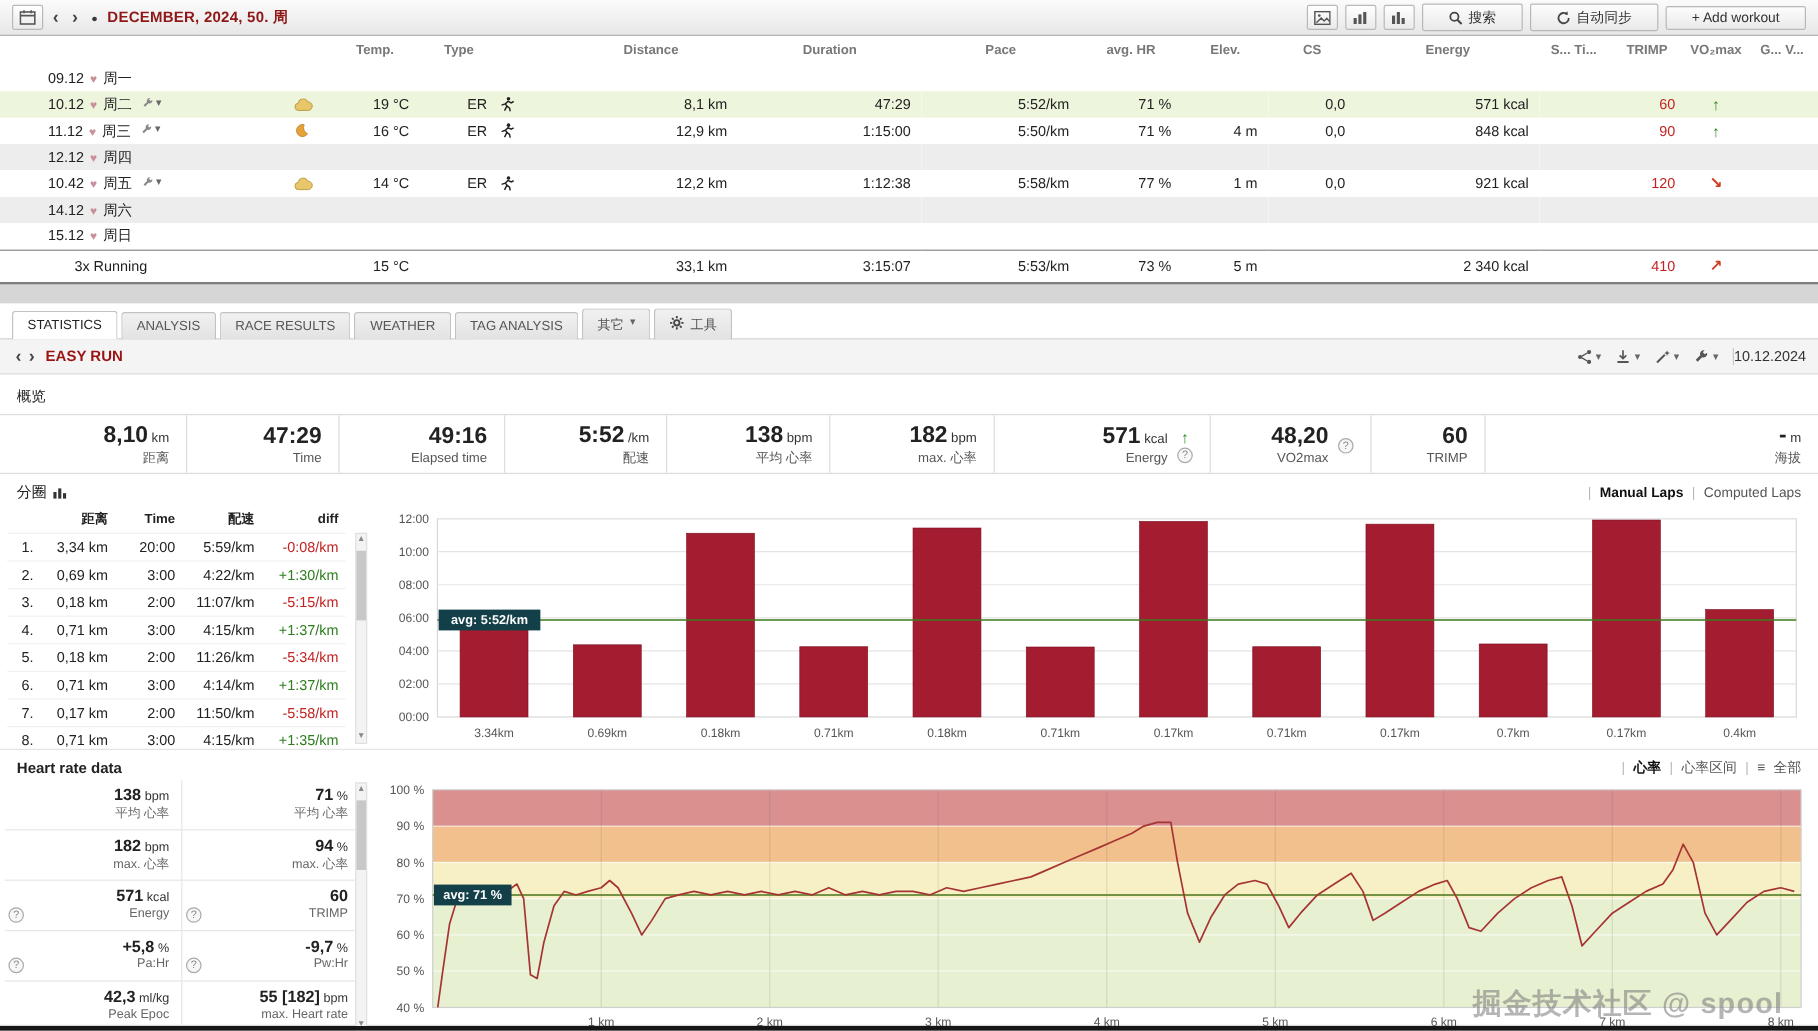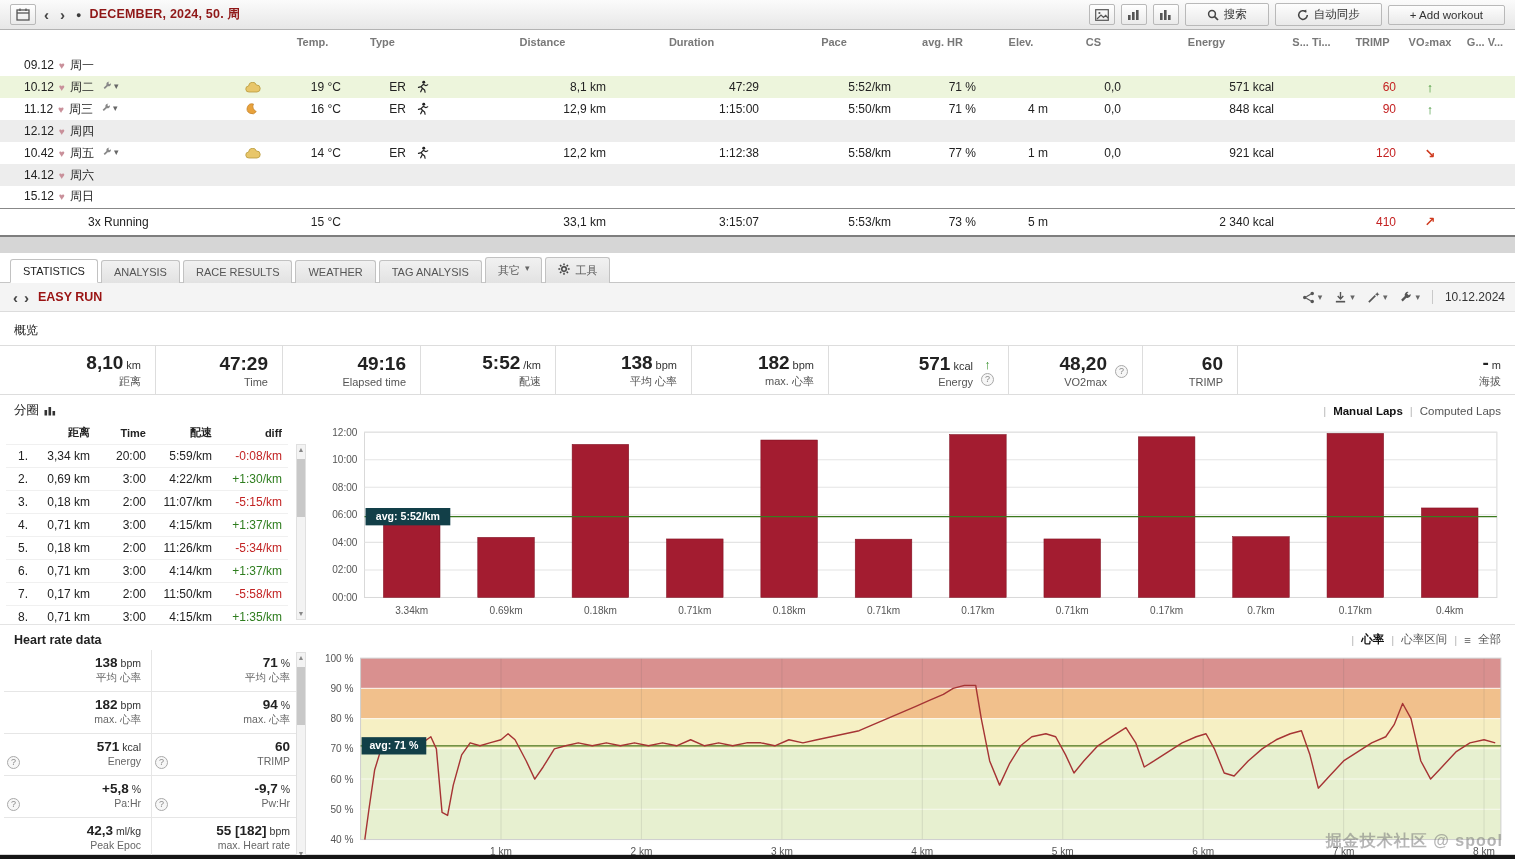--- a/index.html
+++ b/index.html
@@ -19,41 +19,41 @@
 
 
 .week-panel{background:#fff;border-bottom:2px solid #7e7e7e}
 table.week{width:100%;border-collapse:collapse;table-layout:fixed}
 table.week th{font-weight:bold;color:#787878;font-size:11px;height:24px;text-align:center;vertical-align:middle;white-space:nowrap;overflow:hidden}
 table.week td{height:22px;font-size:12px;vertical-align:middle;white-space:nowrap;overflow:hidden}
 td.r,th.r{text-align:right;padding-right:9px}
 td.c{text-align:center}
 tr.sel{background:#edf5dc}
 tr.stripe{background:#ededed}
-.c-day{padding-left:24px;text-align:left}
+.c-day{padding-left:40px;text-align:left}
 .heart{color:#c9909a;font-size:10px;margin:0 5px}
 .rowtools{margin-left:8px;color:#777;display:inline-flex;align-items:center;gap:2px;cursor:pointer}
 .trimp{color:#c42222}
 .trend.g{color:#2e8b22;font-weight:bold;font-size:13px}
 .trend.r{color:#cf3a1e;font-weight:bold;font-size:13px}
 tr.summary td{border-top:1px solid #888;height:27px}
 .gap{height:16px}
 
 
 .detail{background:#fff;height:601px;position:relative}
 .tabs{display:flex;align-items:flex-end;gap:3px;padding:4px 0 0 10px;height:30px;border-bottom:1px solid #c6c6c6;background:#fff}
 .tab{border:1px solid #c2c2c2;border-bottom:none;background:linear-gradient(#f1f1f1,#e2e2e2);padding:5px 12px 5px;font-size:11px;color:#555;border-radius:3px 3px 0 0;display:flex;gap:5px;cursor:pointer;margin-bottom:-1px;white-space:nowrap}
 .tab.active{background:#fff;color:#222;border-bottom:1px solid #fff}
 .caret{font-size:9px;color:#666}
 
 .runbar{height:29px;display:flex;align-items:center;padding:0 10px;background:#f4f4f4;border-bottom:1px solid #dcdcdc}
 .runtitle{color:#9a1313;font-weight:bold;margin-left:6px;font-size:12.5px}
 .runbar-right{margin-left:auto;display:flex;align-items:center;gap:12px}
 .mini-tool{display:inline-flex;align-items:center;gap:3px;color:#444;cursor:pointer}
-.run-date{font-size:12px;color:#333;padding-left:12px;border-left:1px solid #c9c9c9}
+.run-date{font-size:12px;color:#333;padding-left:0;border-left:1px solid #c9c9c9}
 
 .section-label{padding:10px 14px 6px;font-size:12px;color:#222;display:flex;align-items:center;gap:5px}
 
 .stats-row{display:flex;border-top:1px solid #ddd;border-bottom:1px solid #ddd;height:50px}
 .stat{border-left:1px solid #ddd;padding:6px 14px 4px;text-align:right;display:flex;flex-direction:column;justify-content:center}
 .stat:first-child{border-left:none}
 .stat .v{font-size:19px;font-weight:bold;line-height:1.05}
 .stat .u{font-size:11px;font-weight:normal;color:#333;margin-left:3px}
 .stat .l{font-size:11px;color:#555;margin-top:2px}
 .stat-inner{display:flex;justify-content:flex-end;align-items:center;gap:8px}
@@ -86,21 +86,21 @@
 .hr-flex{display:flex;height:214px}
 .hr-left{width:308px;position:relative;overflow:hidden}
 .hr-grid{display:grid;grid-template-columns:148px 148px;margin-left:4px}
 .hr-cell{position:relative;border-bottom:1px solid #e6e6e6;height:42px;padding:5px 10px 0 18px;text-align:right}
 .hr-cell.lft{border-right:1px solid #e6e6e6}
 .hr-cell .v{font-size:13.5px;font-weight:bold}
 .hr-cell .u{font-size:10.5px;font-weight:normal;color:#333;margin-left:3px}
 .hr-cell .l{font-size:10.5px;color:#666;margin-top:1px}
 .hr-cell .help{position:absolute;left:3px;bottom:6px}
 .hr-chart{flex:1;position:relative;padding-right:4px}
-.watermark{position:absolute;right:12px;bottom:12px;font-size:16px;font-weight:bold;color:rgba(120,120,120,.55);letter-spacing:1px;pointer-events:none}
+.watermark{position:absolute;right:29px;bottom:12px;font-size:24px;font-weight:bold;color:rgba(120,120,120,.55);letter-spacing:1px;pointer-events:none}
 .bottom-strip{position:absolute;left:0;right:0;bottom:0;height:4px;background:#161616}
 
 .help{display:inline-flex;width:13px;height:13px;border-radius:50%;border:1px solid #a9a9a9;color:#888;font-size:9px;align-items:center;justify-content:center;background:#f7f7f7;cursor:pointer;line-height:1}
 </style>
 </head>
 <body>
 
 <div class="topbar">
   <span class="icon-btn">
       <svg width="14" height="13" viewBox="0 0 14 13">
@@ -359,21 +359,21 @@
           <td></td>
           <td></td>
           <td></td>
           <td></td>
           <td></td>
           <td></td>
           <td></td>
           <td></td>
 </tr>
 <tr class="summary">
-  <td class="c-day" style="padding-left:88px">3x Running</td>
+  <td class="c-day" style="padding-left:62px">3x Running</td>
   <td></td>
   <td class="r">15 °C</td>
   <td></td>
           <td></td>
   <td class="r">33,1 km</td>
   <td class="r">3:15:07</td>
   <td class="r">5:53/km</td>
   <td class="r">73 %</td>
   <td class="r">5 m</td>
   <td></td>

